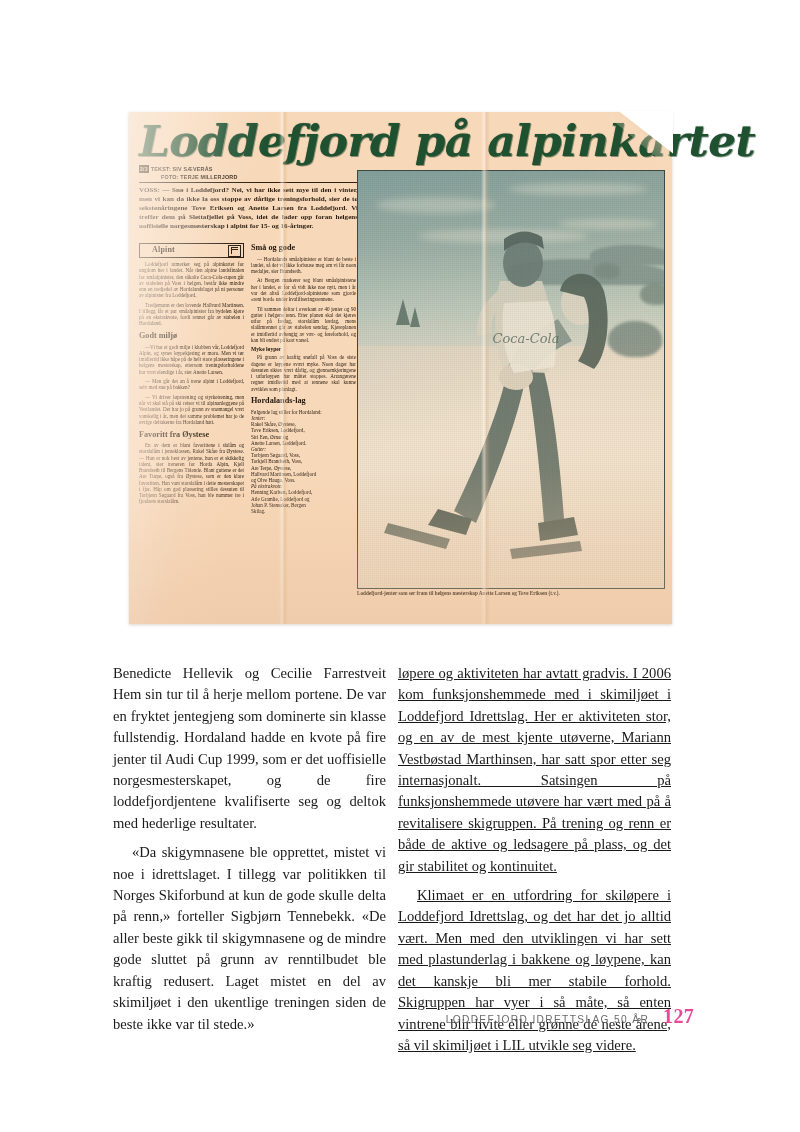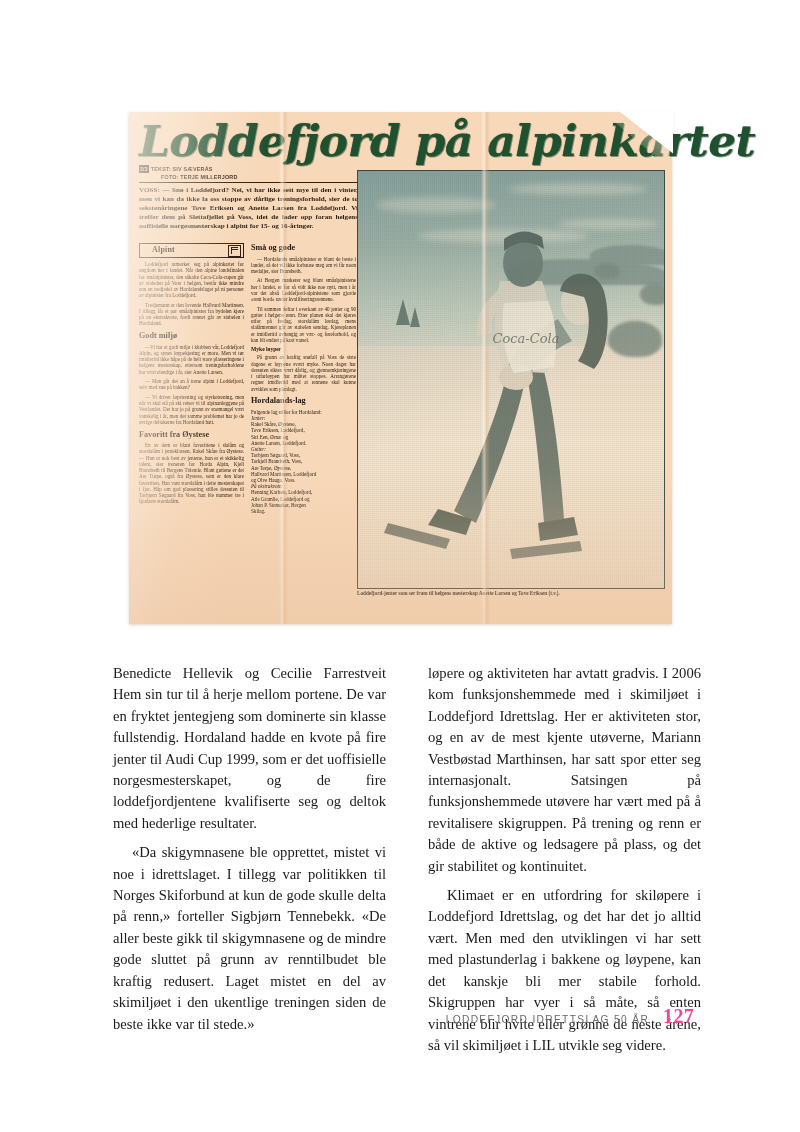--- a/index.html
+++ b/index.html
@@ -286,21 +286,21 @@
     position: absolute;
     top: 655px;
     width: 289px;
     font-family: "Liberation Serif", serif;
     font-size: 14.6px;
     line-height: 21.4px;
     color: #1a1a1a;
     text-align: justify;
   }
   .body-col.left  { left: 105px; }
-  .body-col.right { left: 420px; }
+  .body-col.right { left: 390px; text-decoration: underline; }
   .body-col p { margin: 8px; text-indent: 0; }
   .body-col p.ind { text-indent: 19px; }
 
   .footer {
     position: absolute;
     left: 404px;
     top: 1005px;
     width: 290px;
     display: flex;
     align-items: baseline;

